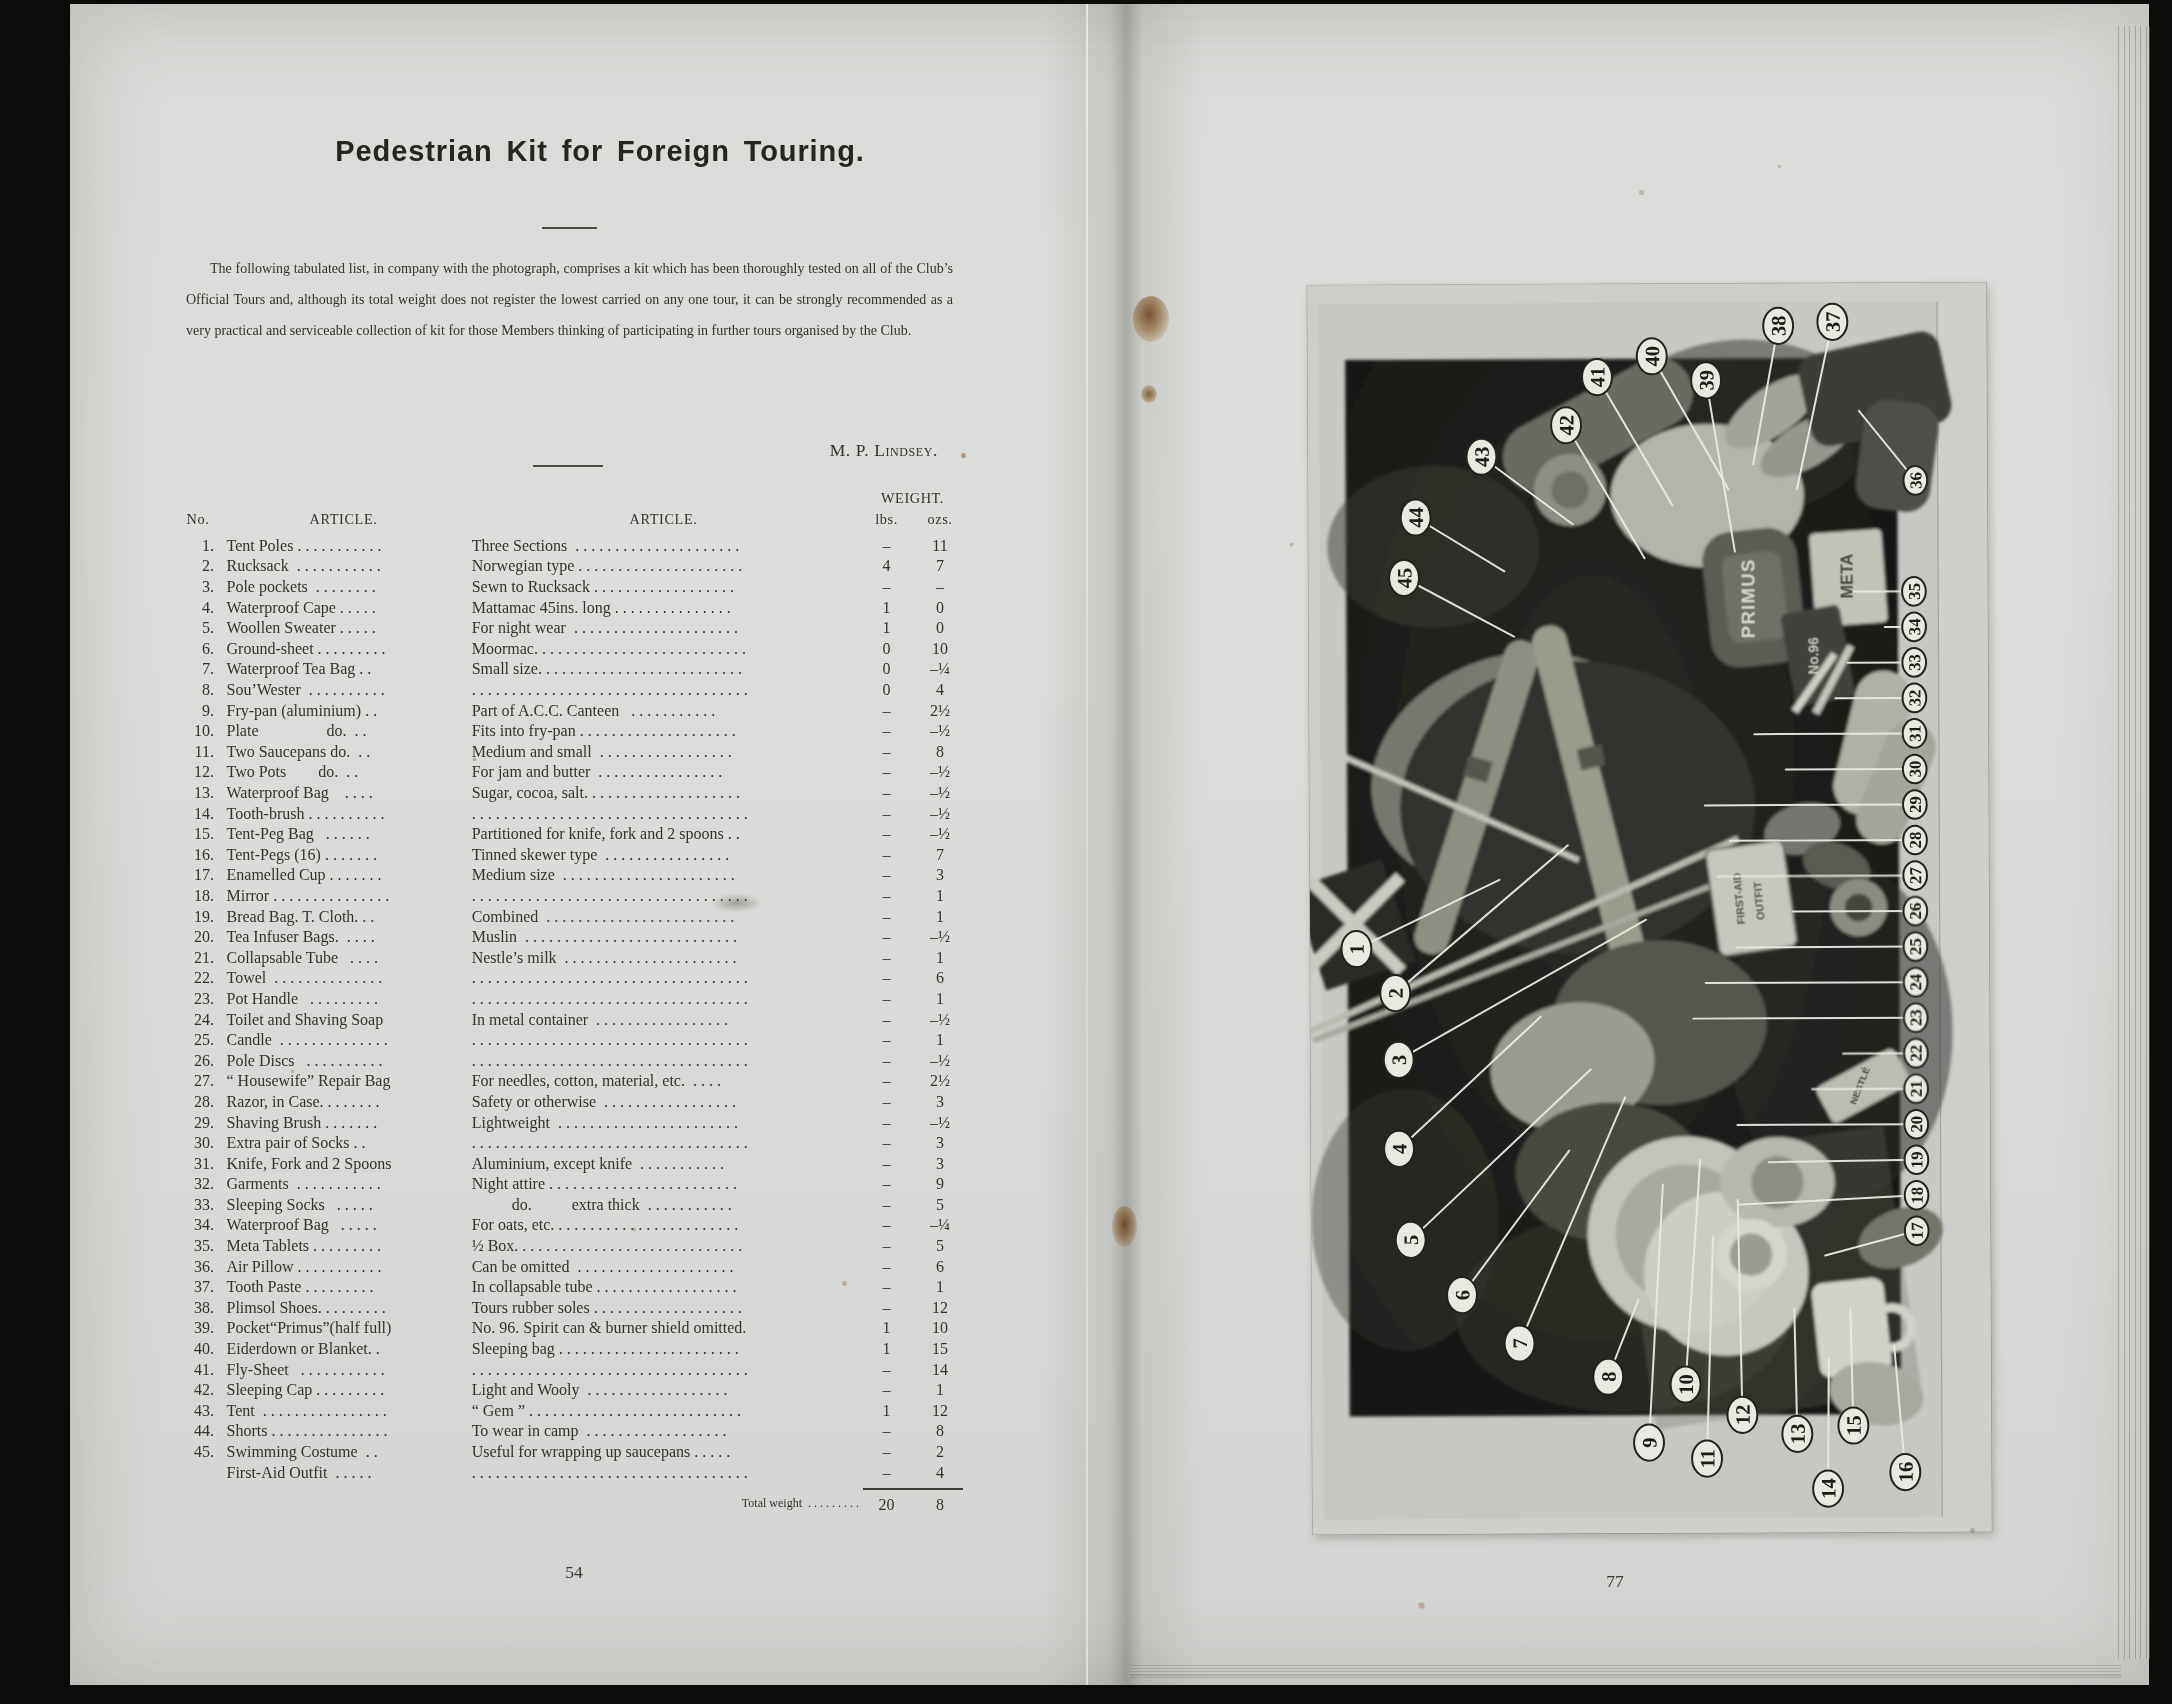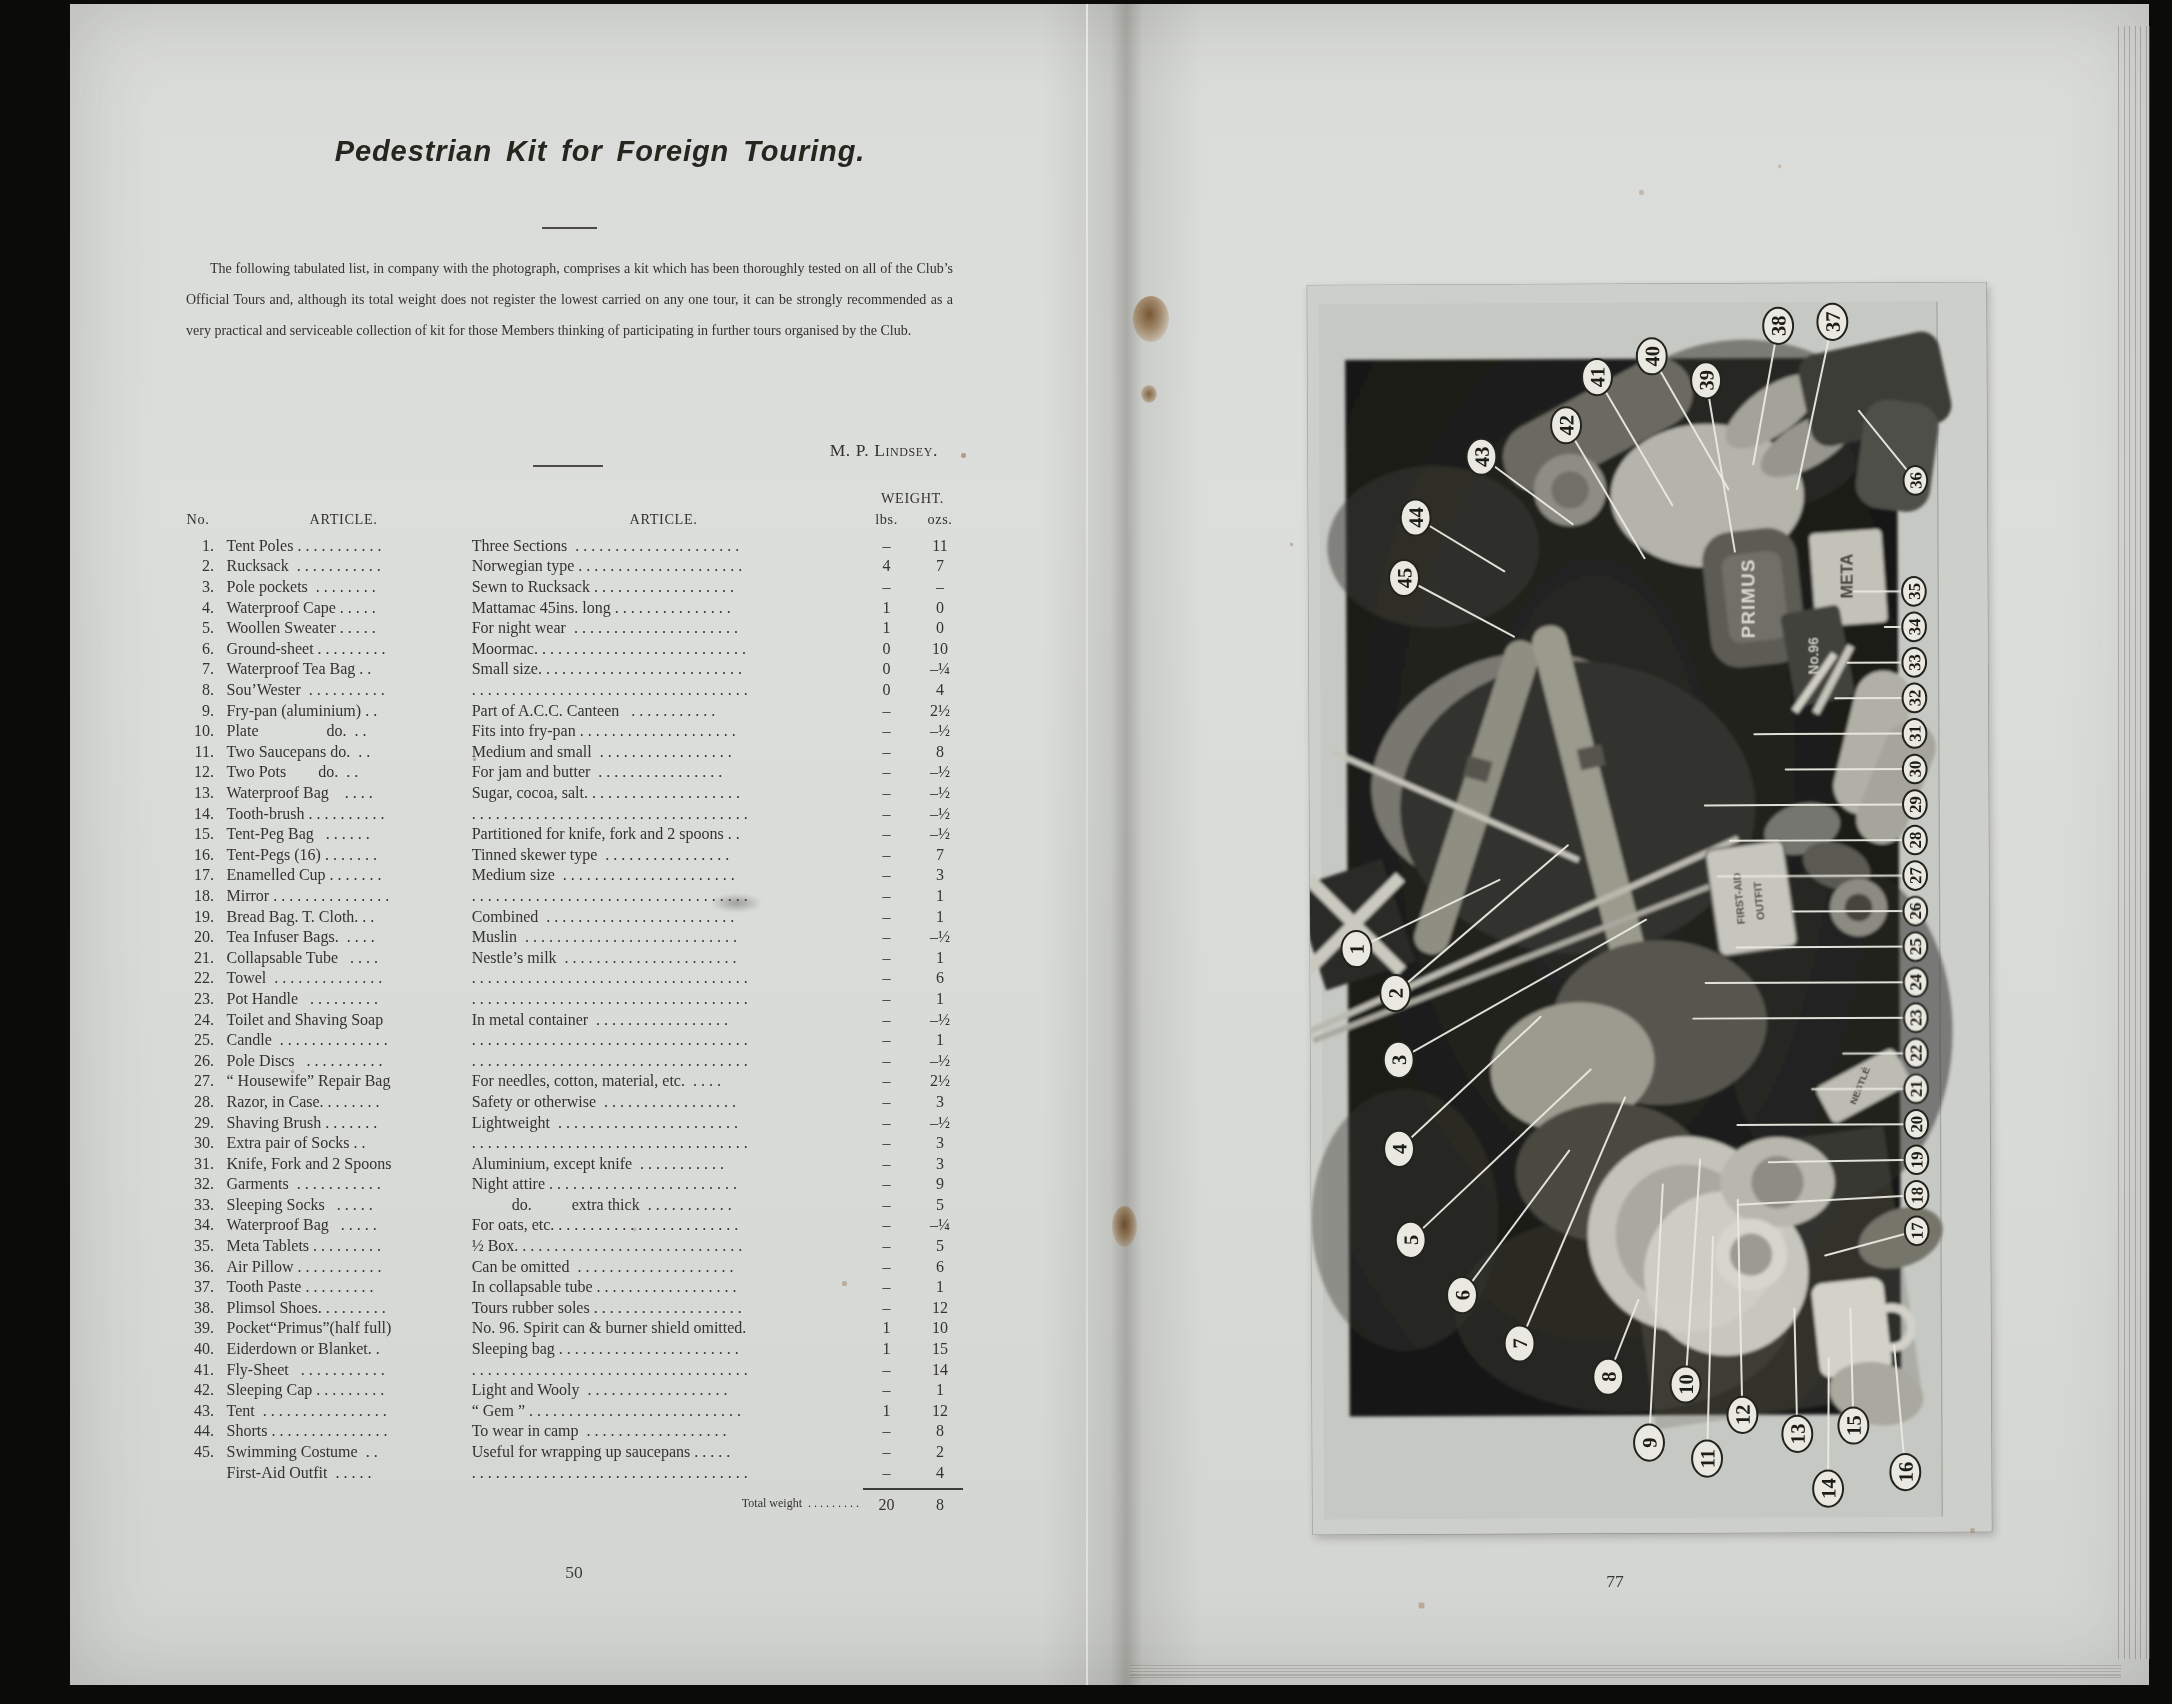--- a/index.html
+++ b/index.html
@@ -29,21 +29,21 @@
      background:radial-gradient(ellipse,rgba(70,70,62,.4),rgba(70,70,62,0) 75%);filter:blur(1.2px);}
   #specks{position:absolute;left:0;top:0;width:1.2px;height:1.2px;border-radius:50%;
      box-shadow:893px 451px 0 1.9px rgba(130,80,40,.45),1351px 1601px 0 2.5px rgba(140,90,45,.35),
        774px 1279px 0 1.9px rgba(120,75,35,.3),404px 755px 0 1.2px rgba(100,70,40,.35),
        222px 1067px 0 1.2px rgba(110,75,40,.3),1571px 188px 0 1.9px rgba(150,100,55,.3),
        1902px 1526px 0 1.9px rgba(130,85,45,.3),1221px 540px 0 1.2px rgba(120,80,45,.3),
        564px 1225px 0 1.2px rgba(120,80,45,.28),1709px 162px 0 1.2px rgba(140,95,50,.28);}
   
   #page-title{position:absolute;left:50px;top:131px;width:960px;text-align:center;
       font-family:"Liberation Sans",sans-serif;font-weight:bold;font-size:29px;letter-spacing:0.9px;
-      word-spacing:5px;color:#26261f;font-style:italic;}
+      word-spacing:5px;color:#26261f;}
   .rule{position:absolute;height:1.9px;background:#4c4c45;}
   #rule-1{left:472px;top:223px;width:55px;}
   #rule-2{left:463px;top:461px;width:70px;}
   #intro{position:absolute;left:116px;top:249px;width:767px;font-size:14px;line-height:31px;
       text-align:justify;text-indent:24px;color:#33332d;}
   #byline{position:absolute;left:116px;top:436px;width:752px;text-align:right;font-size:17.5px;
       font-variant:small-caps;letter-spacing:0.6px;color:#33332d;}
   
   #kit-table{position:absolute;left:114px;top:484px;width:792px;color:#34342e;}
   .thead{display:grid;grid-template-columns:35px 249px 391px 55px 52px;}
@@ -339,21 +339,21 @@
       <div class="total-rule-row">
         <div class="total-rule"></div>
       </div>
       <div class="total-row">
         <div class="total-label">Total weight  . . . . . . . . .</div>
         <div class="total-lbs">20</div>
         <div class="total-ozs">8</div>
       </div>
     </div>
 
-    <div id="pagenum-76" class="pagenum">50</div>
+    <div id="pagenum-76" class="pagenum">54</div>
 
     <div id="photo-print">
       <svg viewBox="0 0 1089 2004">
         <defs>
           <radialGradient id="gbg" cx="45%" cy="40%" r="80%">
             <stop offset="0%" stop-color="#2a2a25"></stop>
             <stop offset="55%" stop-color="#1d1d19"></stop>
             <stop offset="100%" stop-color="#121210"></stop>
           </radialGradient>
           <filter id="soft" x="-10%" y="-10%" width="120%" height="120%">

